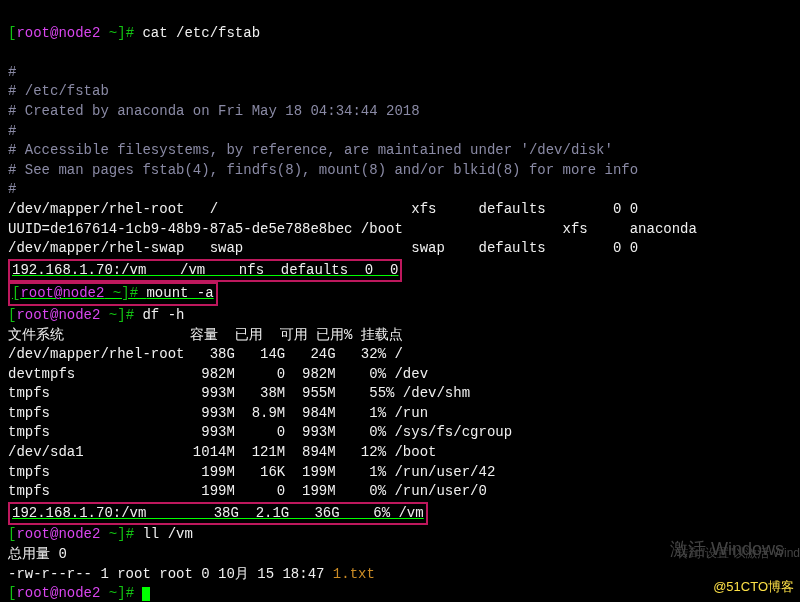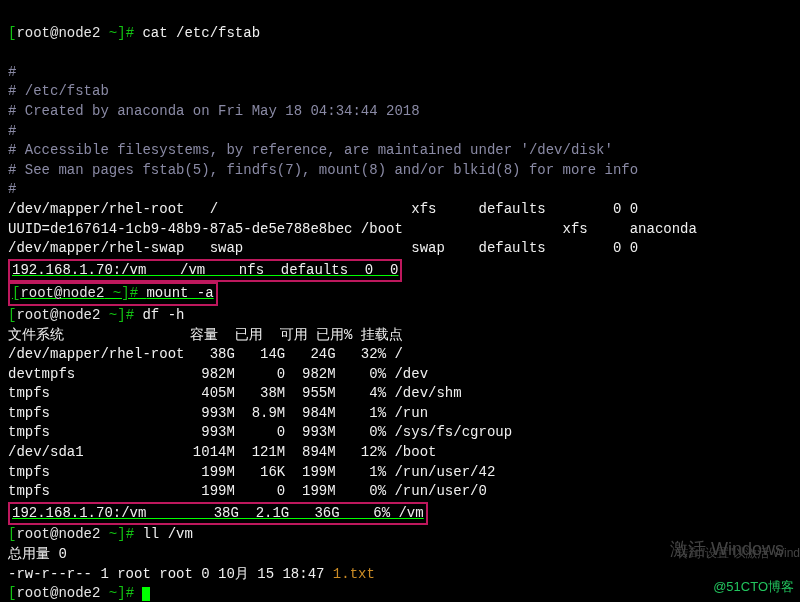--- a/index.html
+++ b/index.html
@@ -14,21 +14,21 @@
     height: 602px;
     overflow: hidden;
     position: relative;
   }
   .terminal {
     padding: 4px 8px;
     white-space: pre;
   }
   .prompt { color: #12c312; }
   .gray { color: #8a8aa5; }
-  .cyan { color: #e5e5e5; }
+  .cyan { color: #d946ef; }
   .orange { color: #cc8c25; text-align: right; }
   .white { color: #f0f0f0; }
   .box-red { border: 2px solid #be185d; display: inline-block; padding: 0 2px; text-decoration: underline; }
   .cursor {
     display: inline-block;
     width: 8px;
     height: 14px;
     background: #0f0;
     vertical-align: text-bottom;
   }
@@ -46,49 +46,49 @@
     right: 0px;
     top: 545px;
     color: #444;
     font-size: 12px;
     font-family: "Segoe UI", sans-serif;
   }
   .footer-tag {
     position: absolute;
     right: 6px;
     bottom: 6px;
-    color: #22c55e;
+    color: #fde047;
     font-size: 13px;
     font-family: sans-serif;
     text-align: center;
   }
 </style>
 </head>
 <body>
 
 <div class="terminal">
 <span class="prompt">[</span><span class="cyan">root@node2</span><span class="prompt"> ~]# </span><span class="white">cat /etc/fstab</span>
 
 <span class="gray">#</span>
 <span class="gray"># /etc/fstab</span>
 <span class="gray"># Created by anaconda on Fri May 18 04:34:44 2018</span>
 <span class="gray">#</span>
 <span class="gray"># Accessible filesystems, by reference, are maintained under '/dev/disk'</span>
-<span class="gray"># See man pages fstab(5), findfs(7), mount(8) and/or blkid(8) for more info</span>
+<span class="gray"># See man pages fstab(4), findfs(8), mount(8) and/or blkid(8) for more info</span>
 <span class="gray">#</span>
 <span class="white">/dev/mapper/rhel-root   /                       xfs     defaults        0 0</span>
 <span class="white">UUID=de167614-1cb9-48b9-87a5-de5e788e8bec /boot                   xfs     anaconda</span>
 <span class="white">/dev/mapper/rhel-swap   swap                    swap    defaults        0 0</span>
 <span class="box-red"><span class="white">192.168.1.70:/vm    /vm    nfs  defaults  0  0</span></span>
 <span class="box-red"><span class="prompt">[</span><span class="cyan">root@node2</span><span class="prompt"> ~]# </span><span class="white">mount -a</span></span>
 <span class="prompt">[</span><span class="cyan">root@node2</span><span class="prompt"> ~]# </span><span class="white">df -h</span>
 <span class="white">文件系统               容量  已用  可用 已用% 挂载点</span>
 <span class="white">/dev/mapper/rhel-root   38G   14G   24G   32% /</span>
 <span class="white">devtmpfs               982M     0  982M    0% /dev</span>
-<span class="white">tmpfs                  405M   38M  955M    4% /dev/shm</span>
+<span class="white">tmpfs                  993M   38M  955M    55% /dev/shm</span>
 <span class="white">tmpfs                  993M  8.9M  984M    1% /run</span>
 <span class="white">tmpfs                  993M     0  993M    0% /sys/fs/cgroup</span>
 <span class="white">/dev/sda1             1014M  121M  894M   12% /boot</span>
 <span class="white">tmpfs                  199M   16K  199M    1% /run/user/42</span>
 <span class="white">tmpfs                  199M     0  199M    0% /run/user/0</span>
 <span class="box-red"><span class="white">192.168.1.70:/vm        38G  2.1G   36G    6% /vm</span></span>
 <span class="prompt">[</span><span class="cyan">root@node2</span><span class="prompt"> ~]# </span><span class="white">ll /vm</span>
 <span class="white">总用量 0</span>
 <span class="white">-rw-r--r-- 1 root root 0 10月 15 18:47 </span><span class="orange">1.txt</span>
 <span class="prompt">[</span><span class="cyan">root@node2</span><span class="prompt"> ~]# </span><span class="cursor"></span>

